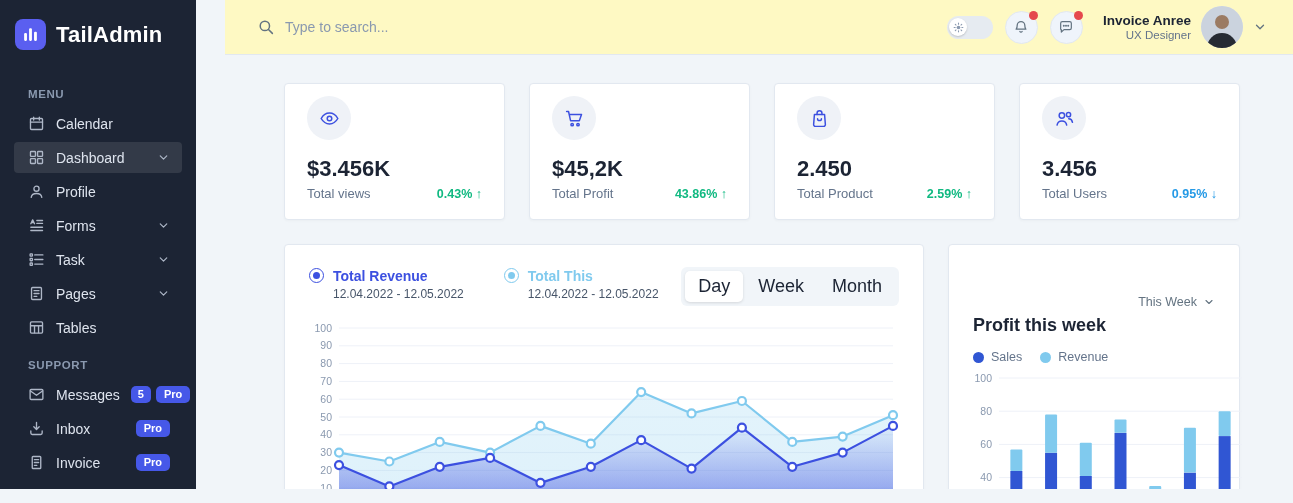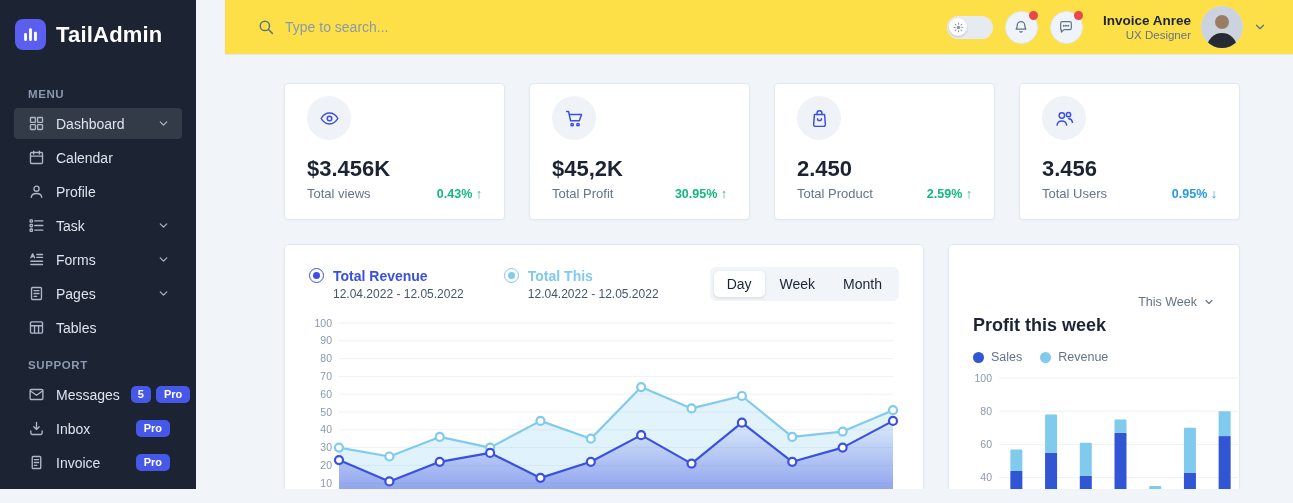--- a/index.html
+++ b/index.html
@@ -18,21 +18,21 @@
   .nav-item { display:flex; align-items:center; gap:11px; padding:7px 12px 7px 14px; border-radius:4px; color:#DEE4EE; font-size:14px; font-weight:500; cursor:pointer; margin-bottom:3px; }
   .nav-item.active { background:#333A48; }
   .nav-item .nicon { display:flex; color:#AEB7C7; }
   .nav-item .chev { margin-left:auto; display:flex; color:#AEB7C7; }
   .badges { margin-left:auto; display:flex; gap:5px; align-items:center; }
   .badge { background:#4658E8; color:#fff; font-size:11px; font-weight:600; border-radius:5px; padding:3px 8px; line-height:1; }
   .badge.count { padding:3px 7px; }
 
   
   .main { flex:1; display:flex; flex-direction:column; min-width:0; }
-  .topbar { height:55px; min-height:55px; background:#fde047; border-bottom:1px solid #E2E8F0; display:flex; align-items:center; padding:0 26px 0 32px; }
+  .topbar { height:55px; min-height:55px; background:#fef9c3; border-bottom:1px solid #E2E8F0; display:flex; align-items:center; padding:0 26px 0 32px; }
   .search-wrap { display:flex; align-items:center; gap:10px; flex:1; }
   .search-wrap input { border:none; outline:none; font-size:14px; color:#1C2434; width:280px; font-family:inherit; background:transparent; }
   .search-wrap input::placeholder { color:#8A99AF; }
   .top-right { display:flex; align-items:center; gap:12px; }
   .toggle { width:46px; height:23px; border-radius:12px; background:#E6EBF1; position:relative; cursor:pointer; }
   .toggle .knob { position:absolute; left:2.5px; top:2.5px; width:18px; height:18px; border-radius:50%; background:#fff; box-shadow:0 1px 2px rgba(0,0,0,.18); display:flex; align-items:center; justify-content:center; color:#8A99AF; }
   .icon-btn { width:33px; height:33px; border-radius:50%; background:#EFF4FB; border:1px solid #E2E8F0; display:flex; align-items:center; justify-content:center; color:#637381; position:relative; cursor:pointer; }
   .icon-btn .dot { position:absolute; top:-1px; right:-1px; width:9px; height:9px; border-radius:50%; background:#E5484D; }
   .user-chip { display:flex; align-items:center; gap:10px; margin-left:8px; cursor:pointer; }
   .user-text { text-align:right; }
@@ -60,21 +60,21 @@
   .legend-group { display:flex; gap:40px; }
   .legend-item { display:flex; gap:9px; cursor:pointer; }
   .radio { width:15px; height:15px; min-width:15px; border-radius:50%; border:1px solid; display:flex; align-items:center; justify-content:center; margin-top:1px; }
   .radio i { width:7px; height:7px; border-radius:50%; display:block; }
   .radio.primary { border-color:#3C50E0; } .radio.primary i { background:#3C50E0; }
   .radio.sky { border-color:#80CAEE; } .radio.sky i { background:#80CAEE; }
   .legend-title { font-size:14px; font-weight:600; line-height:1.3; }
   .legend-title.primary { color:#3C50E0; } .legend-title.sky { color:#80CAEE; }
   .legend-range { font-size:12px; color:#475569; margin-top:2px; }
   .segmented { margin-left:auto; background:#F1F5F9; border-radius:6px; padding:4px; display:flex; gap:2px; }
-  .segmented button { border:none; background:transparent; font-family:inherit; font-size:14px; color:#1C2434; padding:5px 13px; border-radius:5px; cursor:pointer; }
+  .segmented button { border:none; background:transparent; font-family:inherit; font-size:18px; color:#1C2434; padding:5px 13px; border-radius:5px; cursor:pointer; }
   .segmented button.active { background:#fff; box-shadow:0 1px 3px rgba(0,0,0,.12); }
 
   .profit-card { flex:1; padding:22px 24px; min-width:0; }
   .profit-head { display:flex; align-items:center; justify-content:space-between; margin-bottom:14px; }
   .profit-title { font-size:18px; font-weight:700; color:#1C2434;margin-top:48px; }
   .select-lite { display:flex; align-items:center; gap:6px; font-size:12.5px; color:#637381; cursor:pointer; }
   .bar-legend { display:flex; gap:18px; margin-bottom:8px; }
   .bar-legend .bl { display:flex; align-items:center; gap:7px; font-size:12.5px; color:#64748B; }
   .bl .dot { width:11px; height:11px; border-radius:50%; }
   .bl .dot.sales { background:#3056D3; } .bl .dot.revenue { background:#80CAEE; }
@@ -94,82 +94,82 @@
             <rect x="10" y="3" width="4" height="18" rx="1.5"></rect>
             <rect x="17" y="8" width="4" height="13" rx="1.5"></rect>
           </svg>
       </span>
       <span class="brand">TailAdmin</span>
     </div>
 
     <nav class="nav">
       <div class="section-label">MENU</div>
 
+      <a class="nav-item">
+        <span class="nicon">
+            <svg width="17" height="17" viewBox="0 0 24 24" fill="none" stroke="currentColor" stroke-width="1.9" stroke-linecap="round">
+              <rect x="3.5" y="5" width="17" height="15.5" rx="1.5"></rect>
+              <path d="M8 3v4M16 3v4M3.5 10h17"></path>
+            </svg>
+          </span>
+        <span>Calendar</span>
+      </a>
+
       <a class="nav-item active">
         <span class="nicon">
             <svg width="17" height="17" viewBox="0 0 24 24" fill="none" stroke="currentColor" stroke-width="1.9">
               <rect x="3.5" y="3.5" width="7" height="7" rx="1"></rect>
               <rect x="13.5" y="3.5" width="7" height="7" rx="1"></rect>
               <rect x="3.5" y="13.5" width="7" height="7" rx="1"></rect>
               <rect x="13.5" y="13.5" width="7" height="7" rx="1"></rect>
             </svg>
           </span>
         <span>Dashboard</span>
         <span class="chev">
             <svg width="13" height="13" viewBox="0 0 24 24" fill="none" stroke="currentColor" stroke-width="2.2" stroke-linecap="round" stroke-linejoin="round">
               <path d="M6 9l6 6 6-6"></path>
             </svg>
           </span>
       </a>
 
       <a class="nav-item">
         <span class="nicon">
             <svg width="17" height="17" viewBox="0 0 24 24" fill="none" stroke="currentColor" stroke-width="1.9" stroke-linecap="round">
-              <rect x="3.5" y="5" width="17" height="15.5" rx="1.5"></rect>
-              <path d="M8 3v4M16 3v4M3.5 10h17"></path>
-            </svg>
-          </span>
-        <span>Calendar</span>
-      </a>
-
-      <a class="nav-item">
-        <span class="nicon">
-            <svg width="17" height="17" viewBox="0 0 24 24" fill="none" stroke="currentColor" stroke-width="1.9" stroke-linecap="round">
               <circle cx="12" cy="8" r="3.6"></circle>
               <path d="M4.5 20.3c.6-3.6 3.6-5.5 7.5-5.5s6.9 1.9 7.5 5.5"></path>
             </svg>
           </span>
         <span>Profile</span>
+      </a>
+
+      <a class="nav-item">
+        <span class="nicon">
+            <svg width="17" height="17" viewBox="0 0 24 24" fill="none" stroke="currentColor" stroke-width="1.9" stroke-linecap="round" stroke-linejoin="round">
+              <path d="M4 9.5L6.6 4l2.6 5.5M5 7.8h3.3"></path>
+              <path d="M12.5 5h8M12.5 9h8M4 14.5h16.5M4 19h16.5"></path>
+            </svg>
+          </span>
+        <span>Forms</span>
+        <span class="chev">
+            <svg width="13" height="13" viewBox="0 0 24 24" fill="none" stroke="currentColor" stroke-width="2.2" stroke-linecap="round" stroke-linejoin="round">
+              <path d="M6 9l6 6 6-6"></path>
+            </svg>
+          </span>
       </a>
 
       <a class="nav-item">
         <span class="nicon">
             <svg width="17" height="17" viewBox="0 0 24 24" fill="none" stroke="currentColor" stroke-width="1.9" stroke-linecap="round">
               <path d="M9.5 5.5H21M9.5 12H21M9.5 18.5H21"></path>
               <rect x="3" y="4" width="3.2" height="3.2" rx=".6"></rect>
               <rect x="3" y="10.5" width="3.2" height="3.2" rx=".6"></rect>
               <rect x="3" y="17" width="3.2" height="3.2" rx=".6"></rect>
             </svg>
           </span>
         <span>Task</span>
-        <span class="chev">
-            <svg width="13" height="13" viewBox="0 0 24 24" fill="none" stroke="currentColor" stroke-width="2.2" stroke-linecap="round" stroke-linejoin="round">
-              <path d="M6 9l6 6 6-6"></path>
-            </svg>
-          </span>
-      </a>
-
-      <a class="nav-item">
-        <span class="nicon">
-            <svg width="17" height="17" viewBox="0 0 24 24" fill="none" stroke="currentColor" stroke-width="1.9" stroke-linecap="round" stroke-linejoin="round">
-              <path d="M4 9.5L6.6 4l2.6 5.5M5 7.8h3.3"></path>
-              <path d="M12.5 5h8M12.5 9h8M4 14.5h16.5M4 19h16.5"></path>
-            </svg>
-          </span>
-        <span>Forms</span>
         <span class="chev">
             <svg width="13" height="13" viewBox="0 0 24 24" fill="none" stroke="currentColor" stroke-width="2.2" stroke-linecap="round" stroke-linejoin="round">
               <path d="M6 9l6 6 6-6"></path>
             </svg>
           </span>
       </a>
 
       <a class="nav-item">
         <span class="nicon">
             <svg width="17" height="17" viewBox="0 0 24 24" fill="none" stroke="currentColor" stroke-width="1.9" stroke-linecap="round">
@@ -328,21 +328,21 @@
           <div class="stat-icon">
             <svg width="21" height="21" viewBox="0 0 24 24" fill="none" stroke="currentColor" stroke-width="1.7" stroke-linecap="round" stroke-linejoin="round">
                 <path d="M3 4h2.2l2.3 10.5h10L20 7.5H7"></path>
                 <circle cx="9.3" cy="19" r="1.4"></circle>
                 <circle cx="16" cy="19" r="1.4"></circle>
               </svg>
           </div>
           <div class="stat-value">$45,2K</div>
           <div class="stat-bottom">
             <span class="stat-label">Total Profit</span>
-            <span class="delta up">30.95% ↑</span>
+            <span class="delta up">43.86% ↑</span>
           </div>
         </div>
 
         <div class="card stat-card">
           <div class="stat-icon">
             <svg width="21" height="21" viewBox="0 0 24 24" fill="none" stroke="currentColor" stroke-width="1.7" stroke-linecap="round" stroke-linejoin="round">
                 <path d="M6.2 7.5h11.6l.9 11.2a2 2 0 01-2 2.3H7.3a2 2 0 01-2-2.3l.9-11.2z"></path>
                 <path d="M9.2 7.5V6a2.8 2.8 0 015.6 0v1.5"></path>
                 <path d="M9.8 12.2a2.2 2.2 0 004.4 0"></path>
               </svg>

